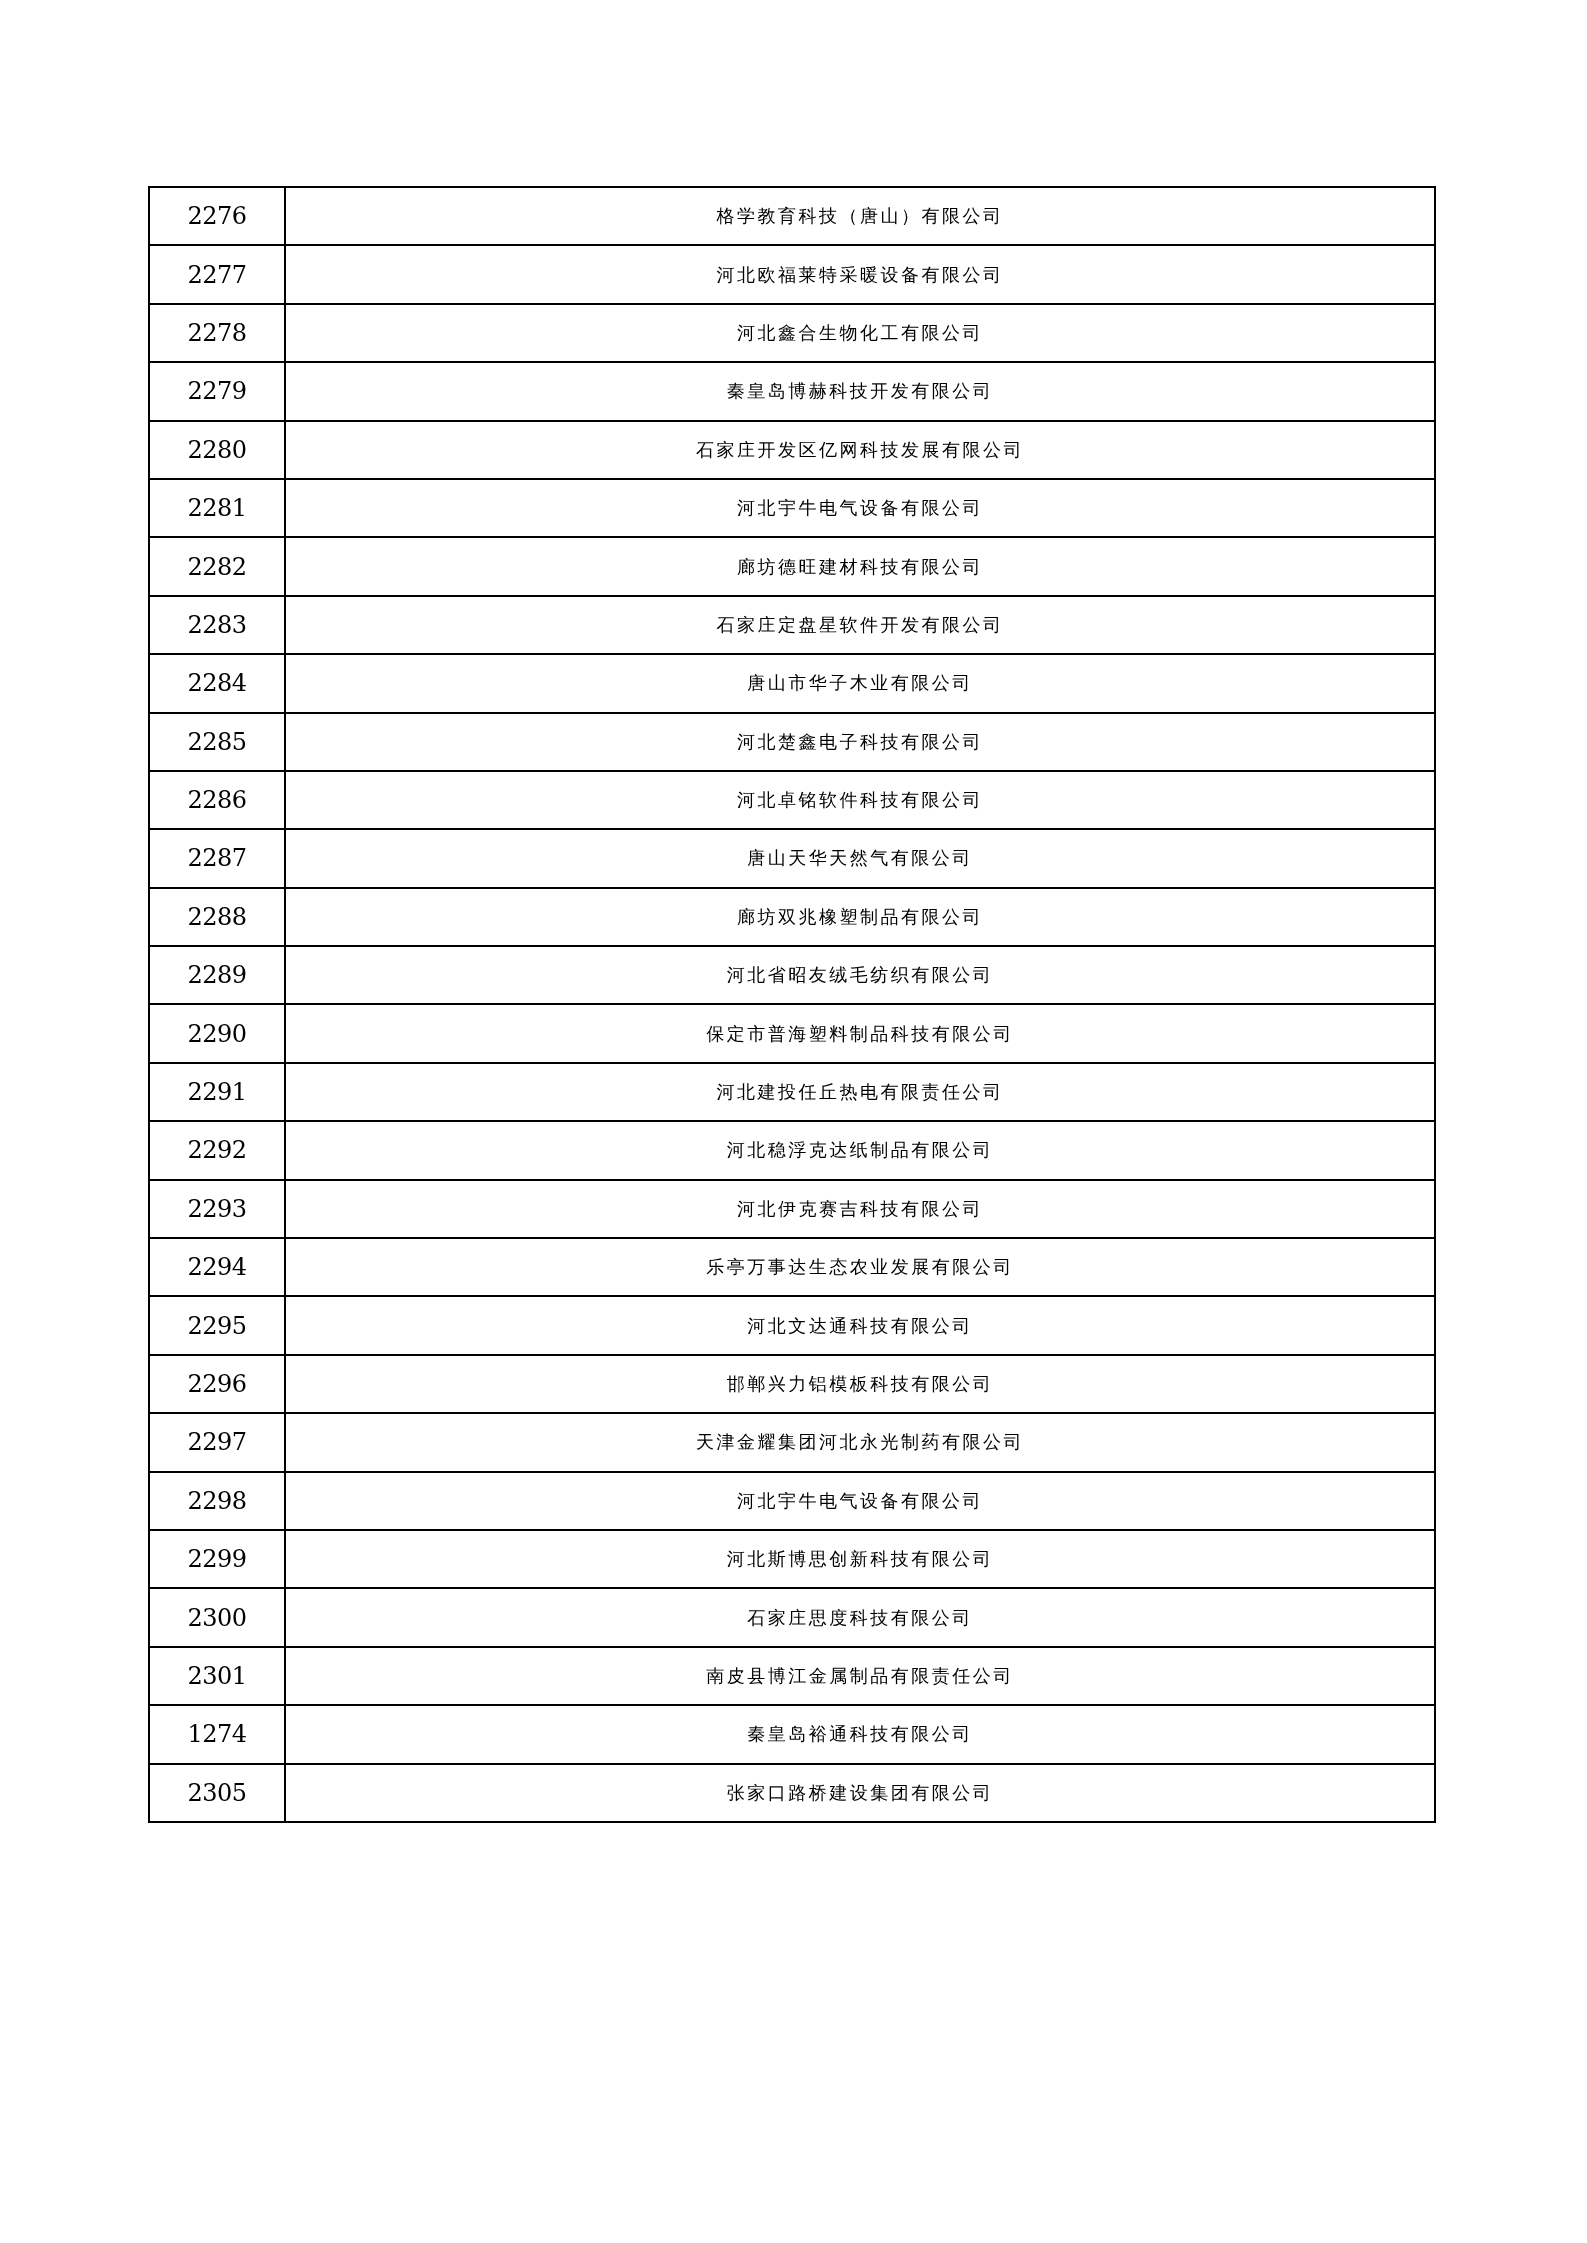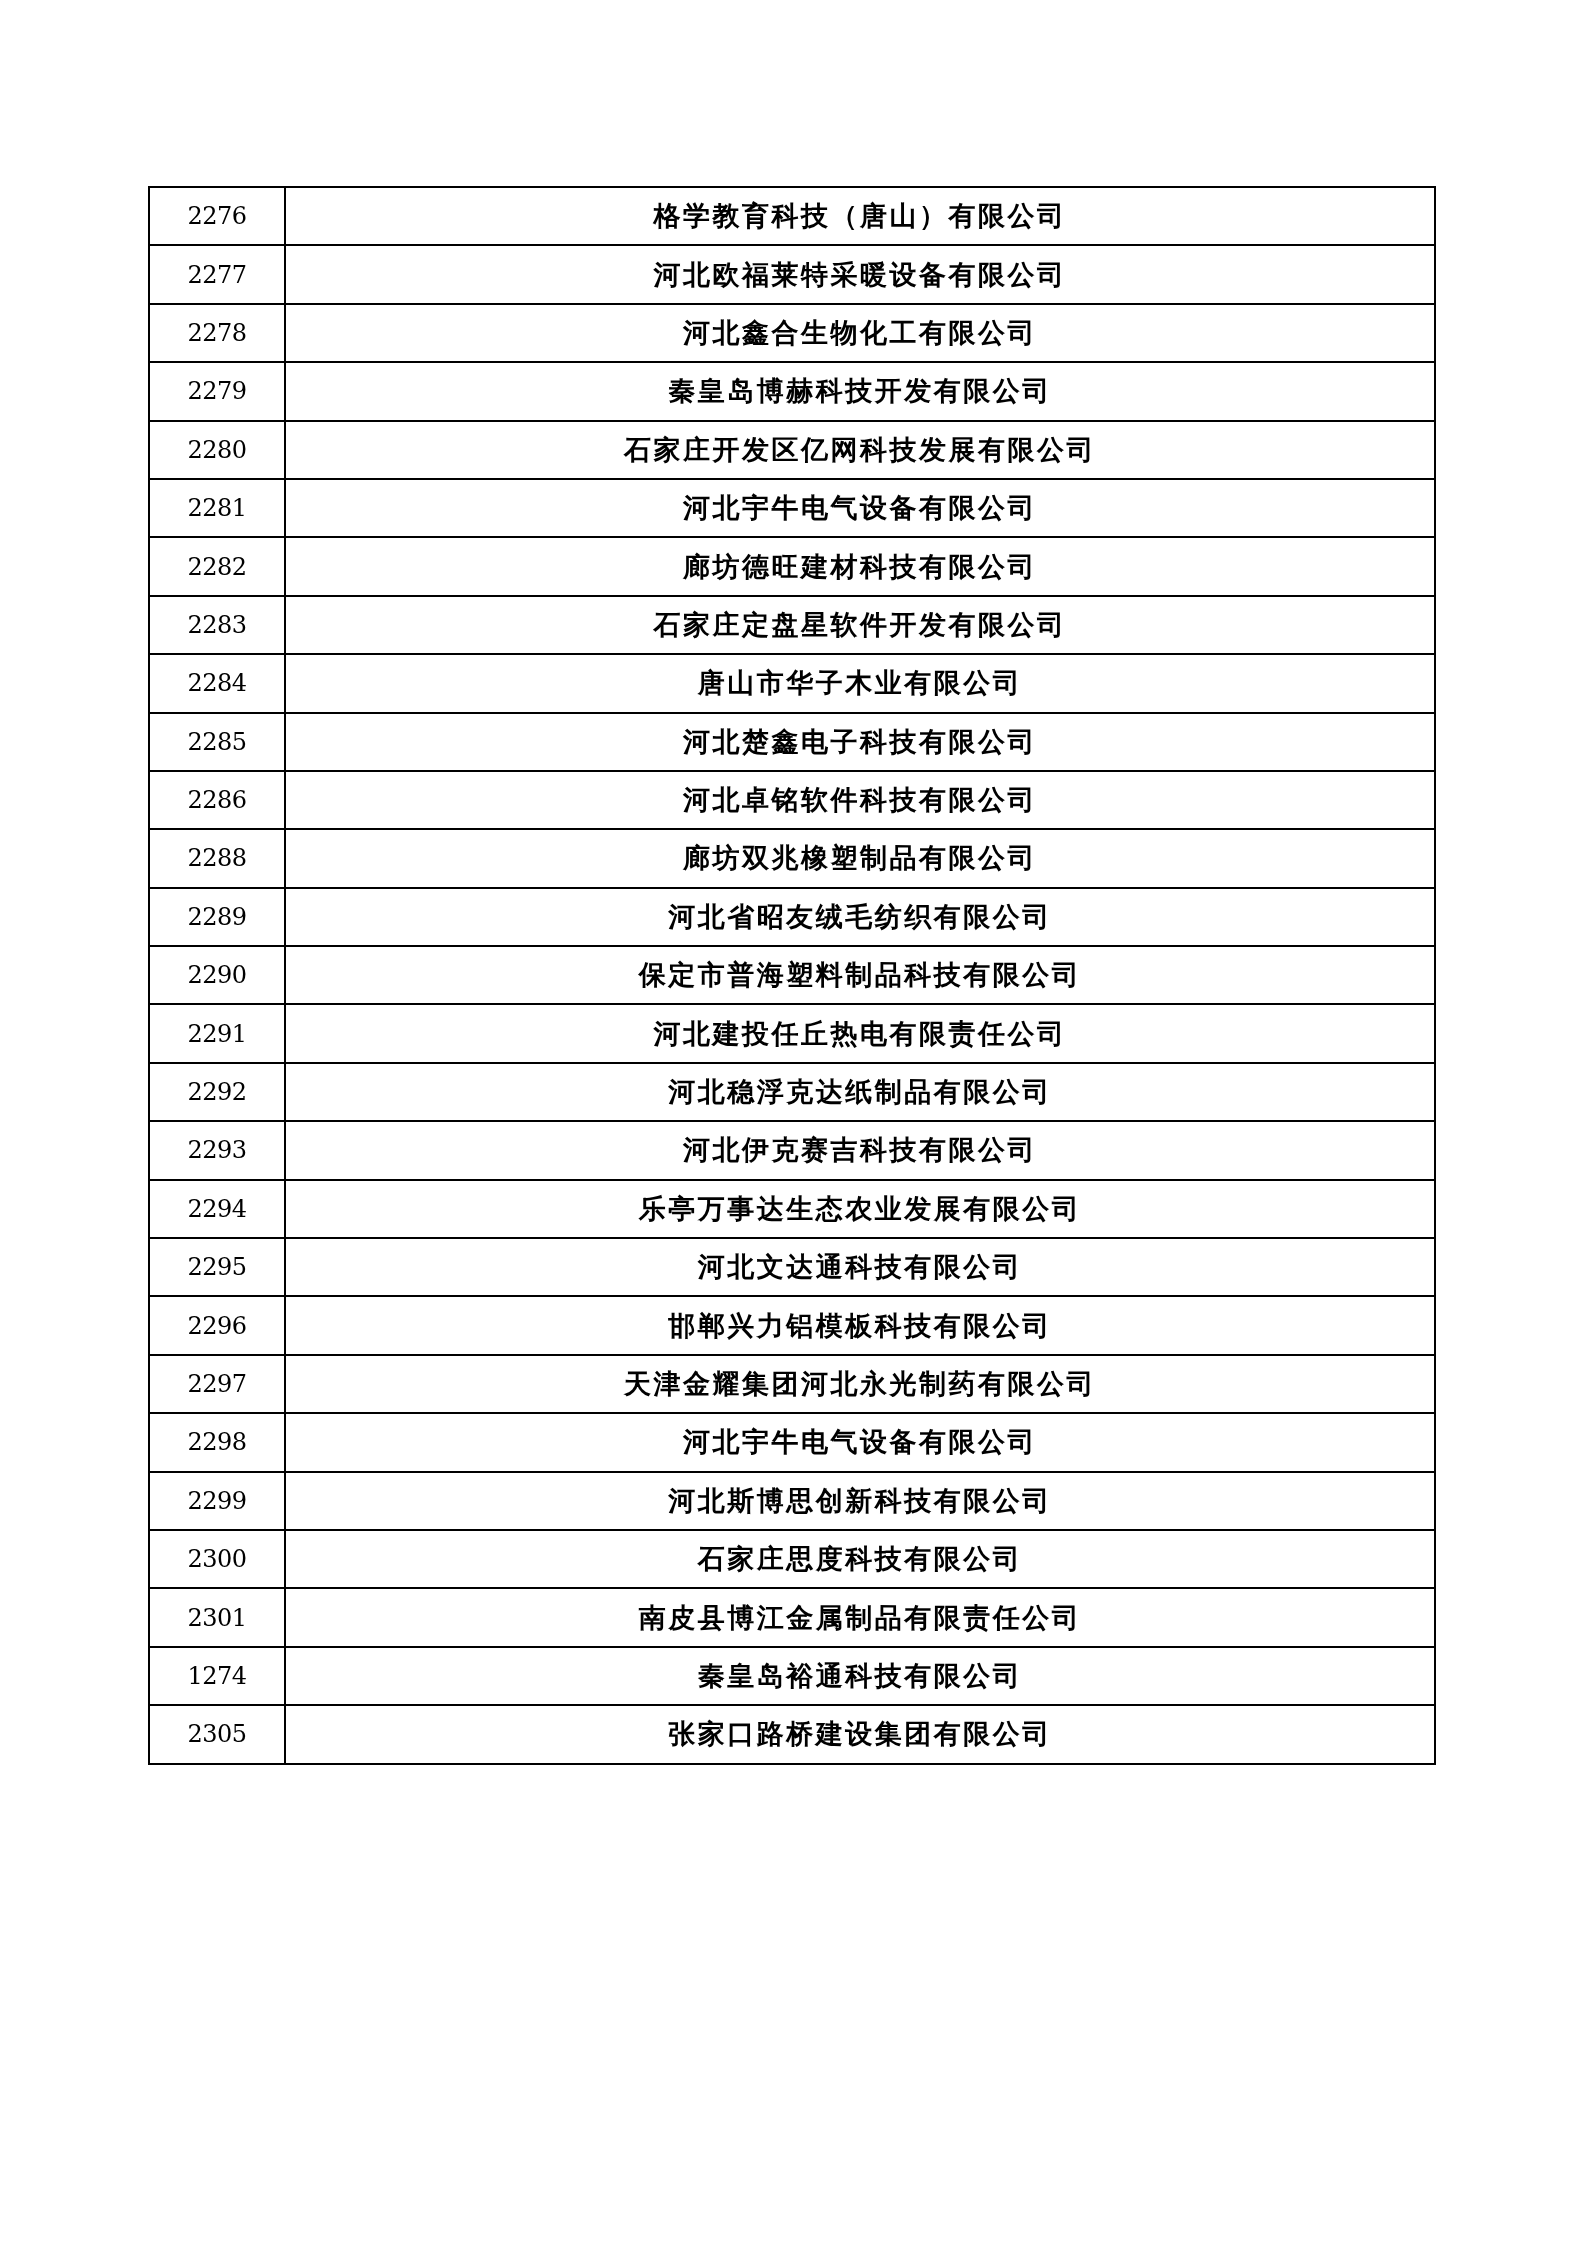--- a/index.html
+++ b/index.html
@@ -37,23 +37,22 @@
       color: #000000;
     }
     td.num {
       width: 134px;
       font-family: "DejaVu Serif", "Liberation Serif", serif;
       font-size: 24px;
       letter-spacing: -0.5px;
     }
     td.name {
       font-family: "DejaVu Serif", "Liberation Serif", serif;
-      font-size: 27px;
+      font-size: 18px;
       letter-spacing: 2.5px;
-      font-weight: bold;
     }
   </style>
 </head>
 <body>
 
 <div class="page">
   <table class="list">
     <tbody id="rows">
       <tr>
           <td class="num">2276</td>
@@ -91,20 +90,24 @@
           <td class="num">2284</td>
           <td class="name">唐山市华子木业有限公司</td>
         </tr>
       <tr>
           <td class="num">2285</td>
           <td class="name">河北楚鑫电子科技有限公司</td>
         </tr>
       <tr>
           <td class="num">2286</td>
           <td class="name">河北卓铭软件科技有限公司</td>
+        </tr>
+      <tr>
+          <td class="num">2287</td>
+          <td class="name">唐山天华天然气有限公司</td>
         </tr>
       <tr>
           <td class="num">2288</td>
           <td class="name">廊坊双兆橡塑制品有限公司</td>
         </tr>
       <tr>
           <td class="num">2289</td>
           <td class="name">河北省昭友绒毛纺织有限公司</td>
         </tr>
       <tr>

